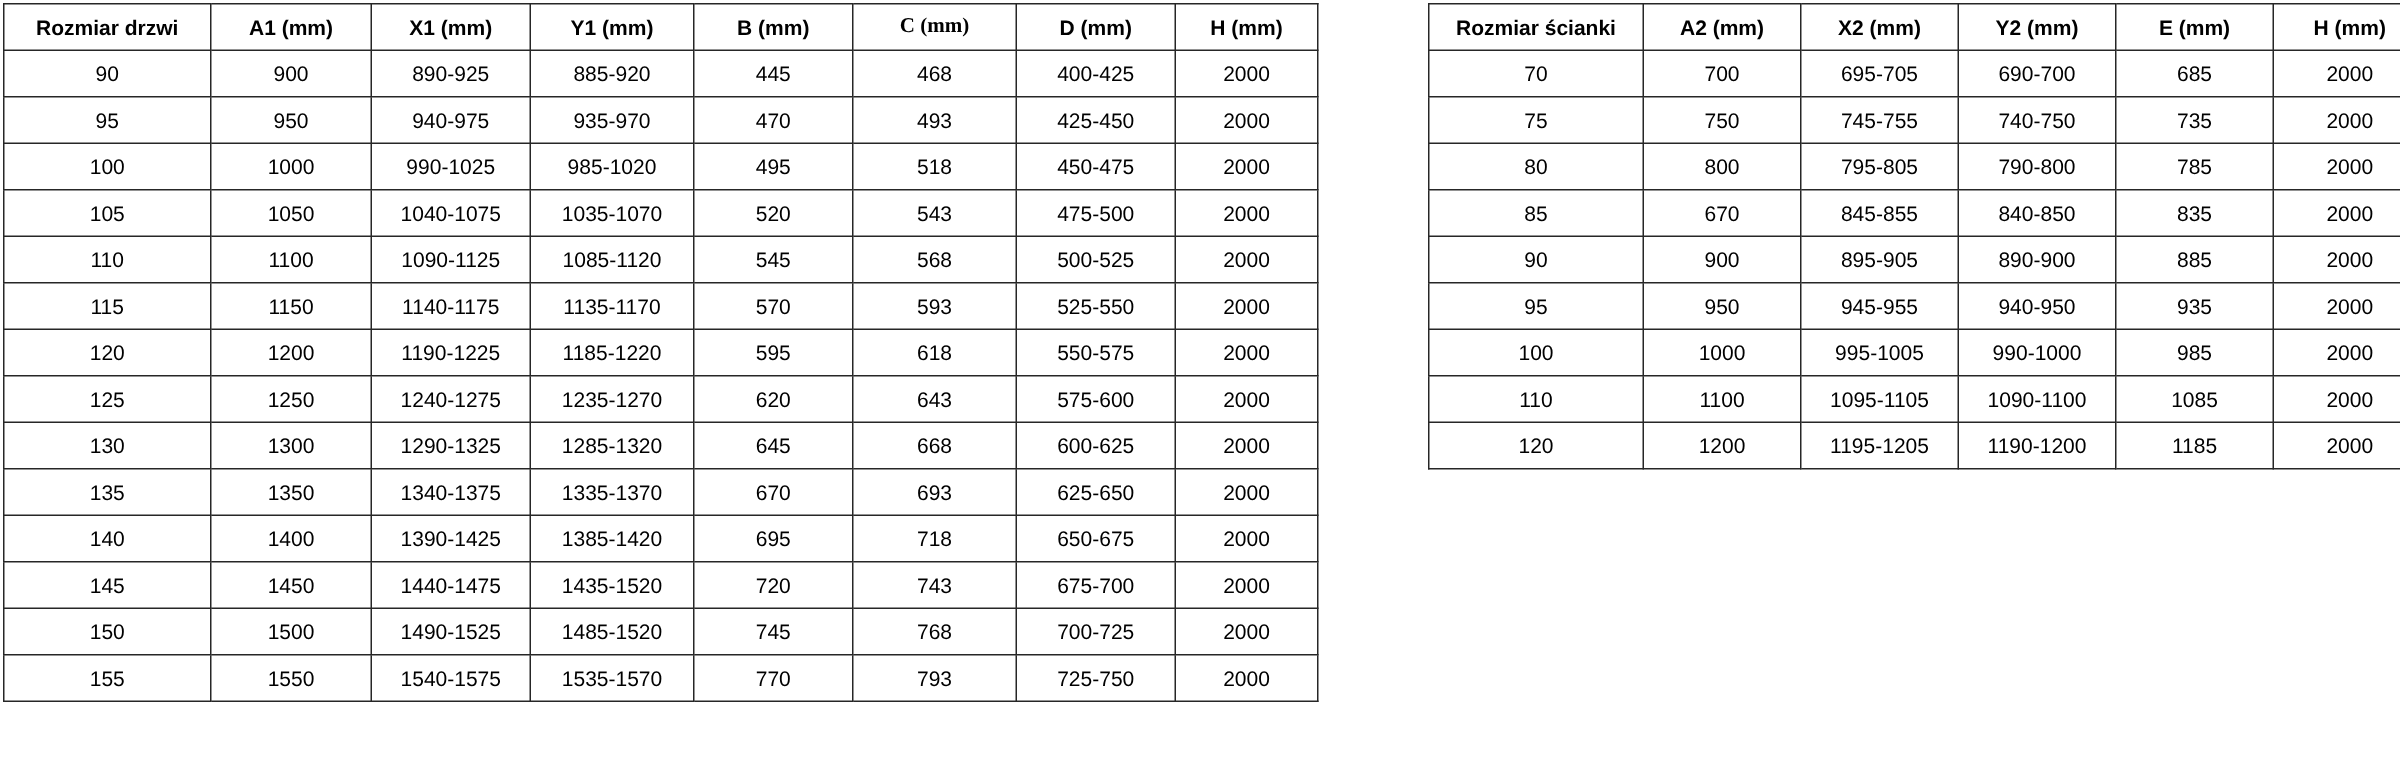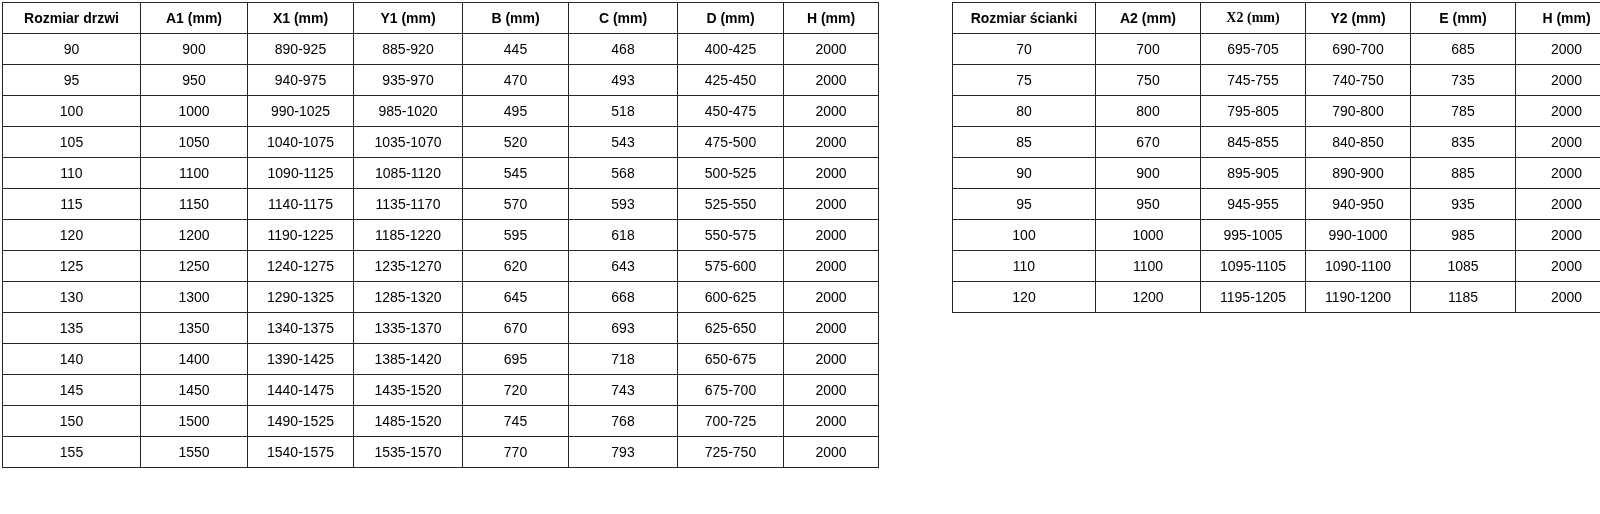--- a/index.html
+++ b/index.html
@@ -45,28 +45,28 @@
   table.spec-table td {
     font-weight: normal;
   }
   
   #door-table { left: 2px; width: 836px; }
   #door-table th:nth-child(1) { width: 133px; }
   #door-table th:nth-child(2) { width: 102px; border-radius: 15px; }
   #door-table th:nth-child(3) { width: 101px; }
   #door-table th:nth-child(4) { width: 104px; }
   #door-table th:nth-child(5) { width: 101px; }
-  #door-table th:nth-child(6) { width: 104px; }
+  #door-table th:nth-child(6) { width: 104px; font-family: Liberation Serif, serif; }
   #door-table th:nth-child(7) { width: 101px; text-align: center; }
   #door-table th:nth-child(8) { width: 90px; }
   
   #wall-table { left: 952px; width: 635px; }
   #wall-table th:nth-child(1) { width: 138px; margin-top: 46px; }
   #wall-table th:nth-child(2) { width: 100px; }
-  #wall-table th:nth-child(3) { width: 100px; font-family: Liberation Serif, serif; }
+  #wall-table th:nth-child(3) { width: 100px; }
   #wall-table th:nth-child(4) { width: 100px; }
   #wall-table th:nth-child(5) { width: 100px; }
   #wall-table th:nth-child(6) { width: 97px; }
 </style>
 </head>
 <body>
 
 <div class="canvas">
   <table id="door-table" class="spec-table">
       <thead>

